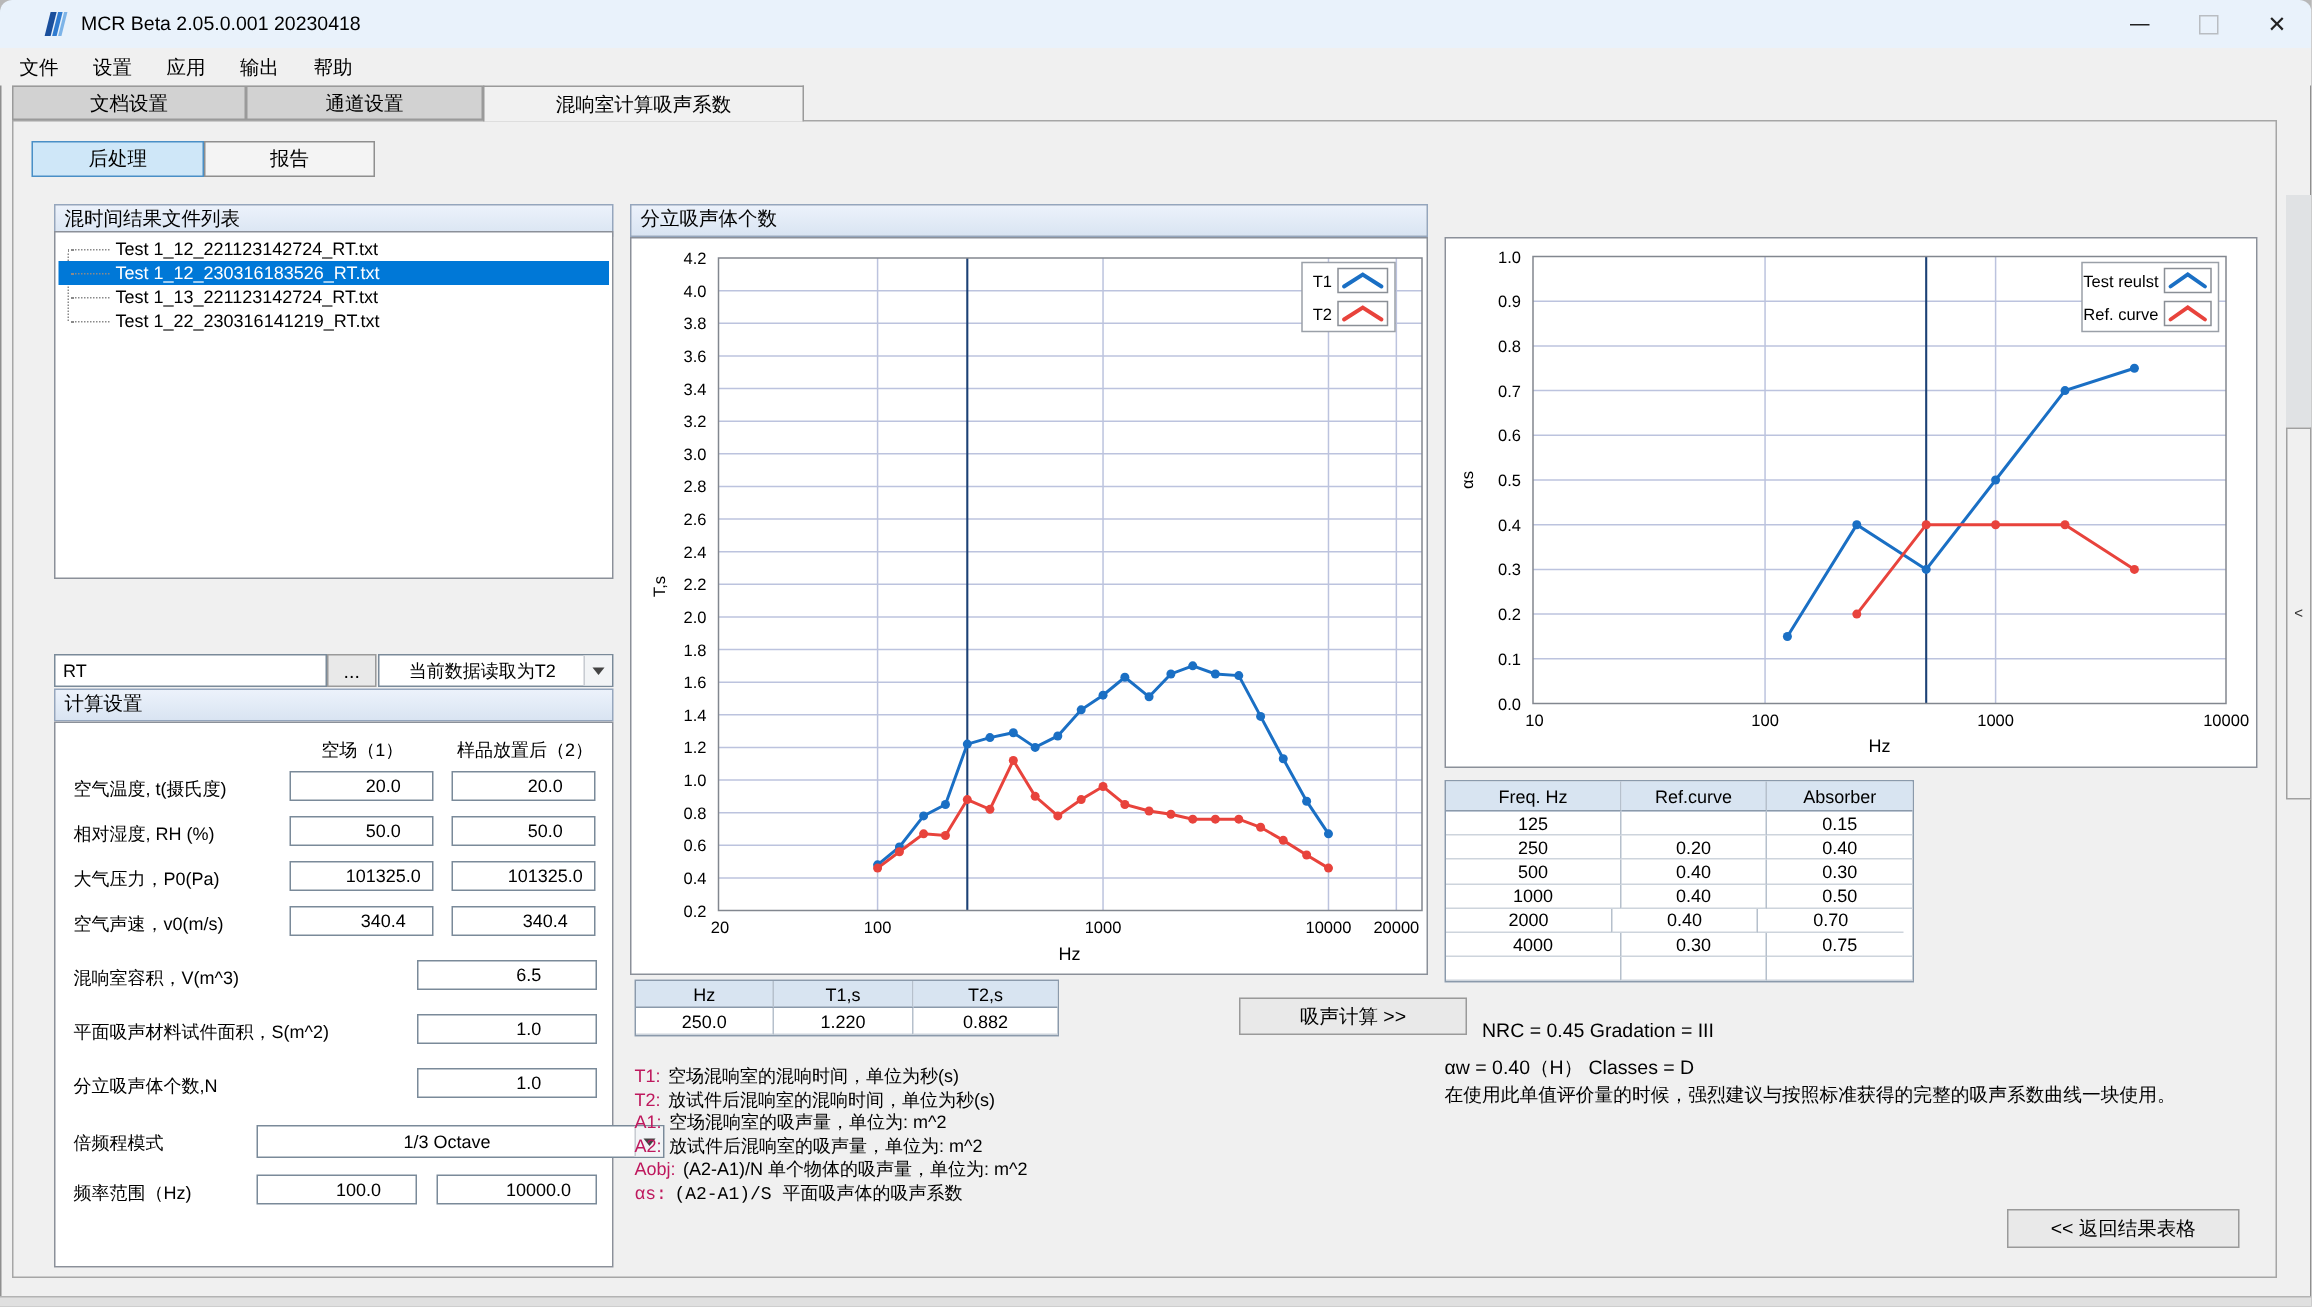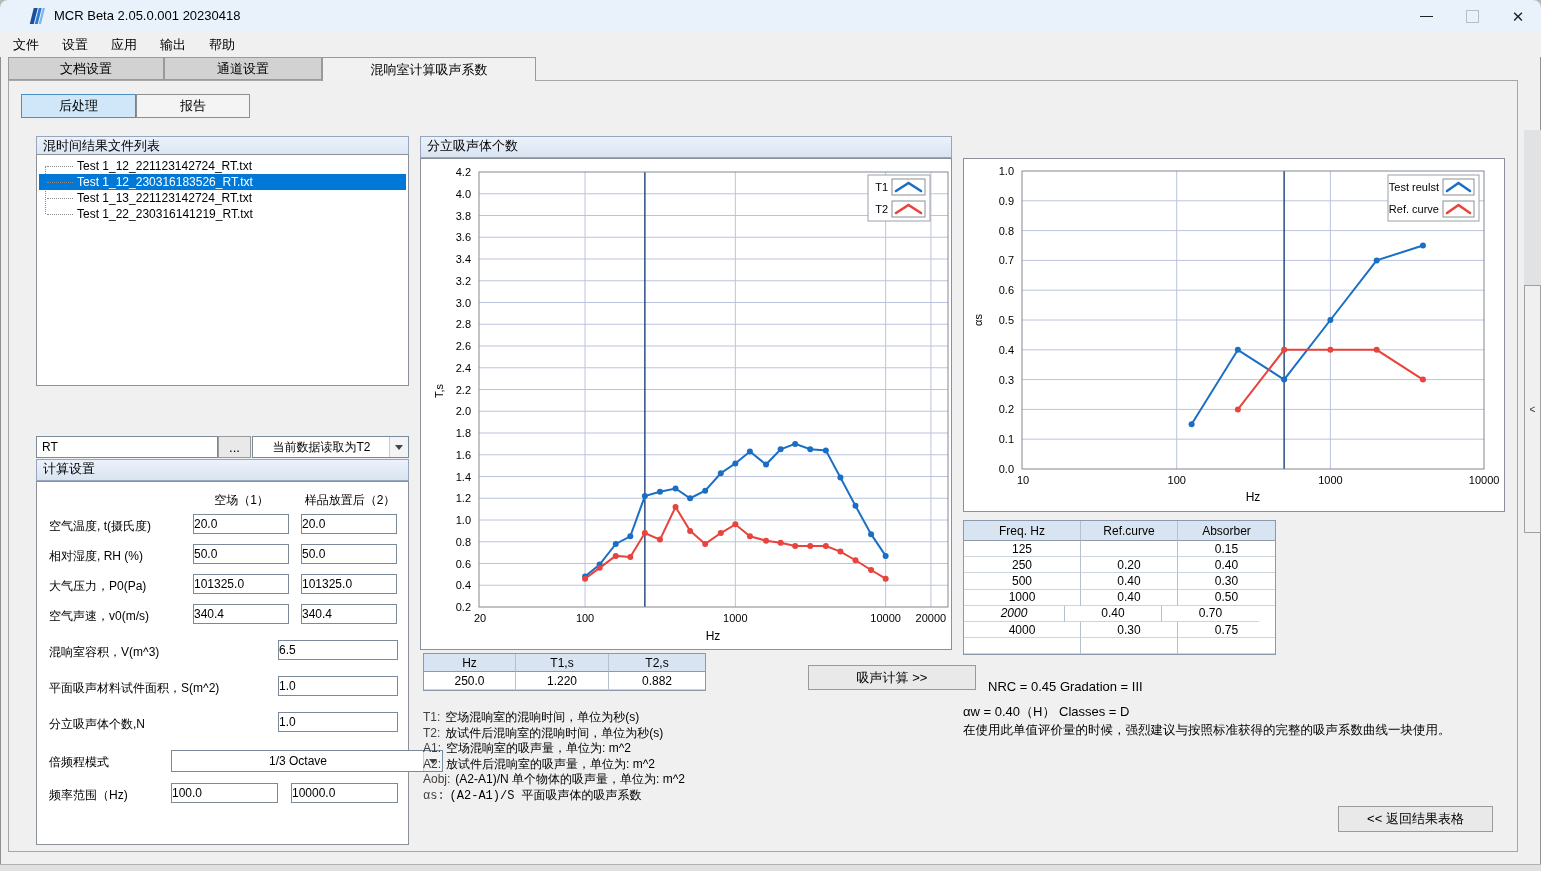--- a/index.html
+++ b/index.html
@@ -31,39 +31,39 @@
   .phead{height:22px;background:linear-gradient(#ecf2fb,#d9e4f2);border:1px solid #95a6bd;box-sizing:border-box;
     font-size:13px;line-height:20px;padding-left:6px;font-family:Liberation Mono, monospace;}
   .pbox{background:#fff;border:1px solid #8b9099;box-sizing:border-box;}
   
   .file-item{position:absolute;left:2px;right:2px;height:16px;line-height:16px;padding-left:38px;box-sizing:border-box;font-size:12px;white-space:nowrap;}
   .file-item.selected{background:#0078d7;color:#fff;}
   .file-item .stub{position:absolute;left:8px;top:8px;width:26px;border-top:1px dotted #8a8a8a;}
   #tree-vline{position:absolute;left:8px;top:11px;height:48px;border-left:1px dotted #8a8a8a;}
   
   .tinput{position:absolute;background:#fff;border:1px solid #7a8a99;box-sizing:border-box;font-size:12px;
-    line-height:18px;height:20px;overflow:hidden;}
+    line-height:18px;height:20px;text-align:center;overflow:hidden;padding-left:29px;}
   .tinput.left{text-align:left;padding-left:5px;}
   .btn{position:absolute;background:#e9e9e9;border:1px solid #9a9a9a;box-sizing:border-box;display:flex;
     align-items:center;justify-content:center;font-size:13px;}
   .dropdown{position:absolute;background:#fff;border:1px solid #7a8a99;box-sizing:border-box;font-size:12px;}
   .dropdown .val{position:absolute;left:0;right:18px;top:0;bottom:0;display:flex;align-items:center;justify-content:center;white-space:nowrap;overflow:hidden;}
   .dropdown .chev{position:absolute;right:0;top:0;width:18px;bottom:0;background:#f2f4f6;border-left:1px solid #c8ccd2;display:flex;align-items:center;justify-content:center;}
   .chev i{display:block;width:0;height:0;border-left:4px solid transparent;border-right:4px solid transparent;border-top:5px solid #444;}
   .flabel{position:absolute;font-size:12px;white-space:nowrap;}
   
   .dtable{position:absolute;border:1px solid #8b9aab;box-sizing:border-box;background:#fff;}
   .dtable .row{display:flex;}
   .dtable .cell{box-sizing:border-box;border-right:1px solid #b6c0cc;border-bottom:1px solid #cdd4dc;
     display:flex;align-items:center;justify-content:center;font-size:12px;overflow:hidden;}
   .dtable .cell:last-child{border-right:none;}
   .dtable .hrow .cell{background:#d8e4f1;border-bottom:1px solid #8b9aab;}
   
   .note-line{position:absolute;left:423px;font-size:12px;white-space:nowrap;}
-  .note-key{color:#404040;margin-right:5px;margin-top:21px;}
+  .note-key{color:#be185d;margin-right:5px;margin-top:21px;}
   .stattext{position:absolute;font-size:13px;white-space:nowrap;}
   
   #dock-top{left:1524px;top:130px;width:17px;height:155px;background:#e0e2e4;}
   #dock-mid{left:1524px;top:285px;width:17px;height:248px;background:#f0f0f0;border:1px solid #a0a0a0;box-sizing:border-box;
     display:flex;align-items:center;justify-content:center;font-size:10px;color:#333;}
   #bottom-edge{left:0;top:864px;width:100%;height:7px;background:#e0e0e0;border-top:1px solid #b3b3b3;}
   svg text{font-family:"Liberation Sans","DejaVu Sans",sans-serif;}
 </style>
 </head>
 <body>
@@ -279,21 +279,21 @@
         <div class="cell" style="width: 92px; height: 18px;">Hz</div>
         <div class="cell" style="width: 93px; height: 18px;">T1,s</div>
         <div class="cell" style="width: 96px; height: 18px;">T2,s</div>
       </div>
       <div class="row">
         <div class="cell" style="width: 92px; height: 18px;">250.0</div>
         <div class="cell" style="width: 93px; height: 18px;">1.220</div>
         <div class="cell" style="width: 96px; height: 18px;">0.882</div>
       </div>
     </div>
-  <div class="btn" style="left:808px;top:665px;width:168px;height:25px">吸声计算 &gt;&gt;</div>
+  <div class="btn" style="left:826px;top:665px;width:152px;height:25px">吸声计算 &gt;&gt;</div>
   <div id="notes"></div>
 
   <div class="abs pbox" style="left:963px;top:158px;width:542px;height:354px">
     <svg id="chart-abs" width="540" height="352">
         <rect x="58" y="12" width="462" height="298" fill="#ffffff"></rect>
         <text x="50" y="314" text-anchor="end" font-size="11">0.0</text>
         <line x1="58" y1="280.2" x2="520" y2="280.2" stroke="#bcc3de" stroke-width="1"></line>
         <text x="50" y="284.2" text-anchor="end" font-size="11">0.1</text>
         <line x1="58" y1="250.4" x2="520" y2="250.4" stroke="#bcc3de" stroke-width="1"></line>
         <text x="50" y="254.4" text-anchor="end" font-size="11">0.2</text>
@@ -365,21 +365,21 @@
         <div class="cell" style="width: 117px; height: 16.2px;">500</div>
         <div class="cell" style="width: 97px; height: 16.2px;">0.40</div>
         <div class="cell" style="width: 97px; height: 16.2px;">0.30</div>
       </div>
       <div class="row">
         <div class="cell" style="width: 117px; height: 16.2px;">1000</div>
         <div class="cell" style="width: 97px; height: 16.2px;">0.40</div>
         <div class="cell" style="width: 97px; height: 16.2px;">0.50</div>
       </div>
       <div class="row">
-        <div class="cell" style="width: 101px; height: 16.2px; font-style: italic;">2000</div>
+        <div class="cell" style="width: 111px; height: 16.2px;">2000</div>
         <div class="cell" style="width: 97px; height: 16.2px;">0.40</div>
         <div class="cell" style="width: 97px; height: 16.2px;">0.70</div>
       </div>
       <div class="row">
         <div class="cell" style="width: 117px; height: 16.2px;">4000</div>
         <div class="cell" style="width: 97px; height: 16.2px;">0.30</div>
         <div class="cell" style="width: 97px; height: 16.2px;">0.75</div>
       </div>
       <div class="row">
         <div class="cell" style="width: 117px; height: 16.2px;"></div>

